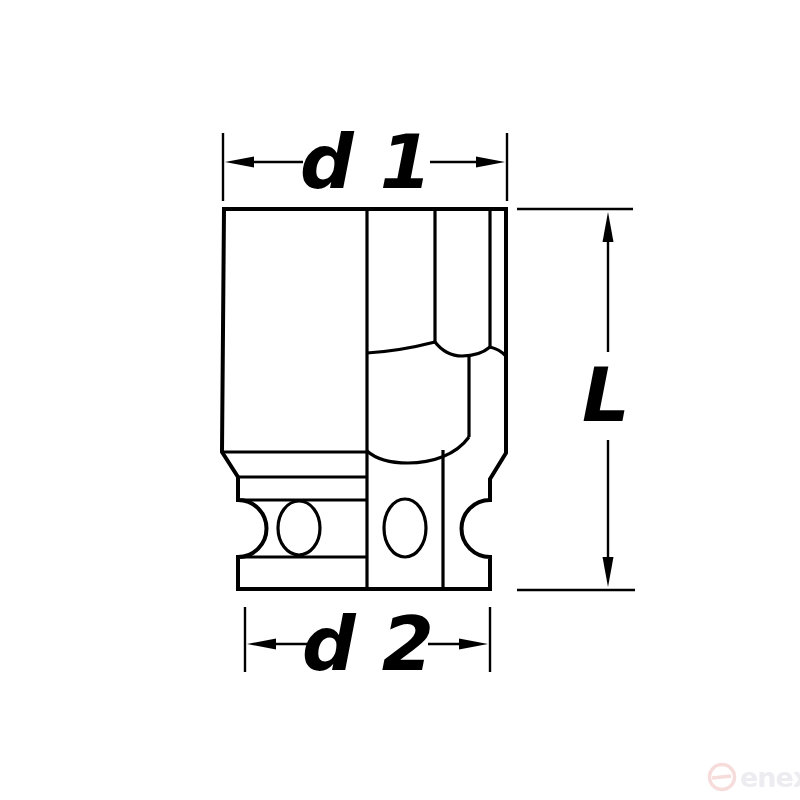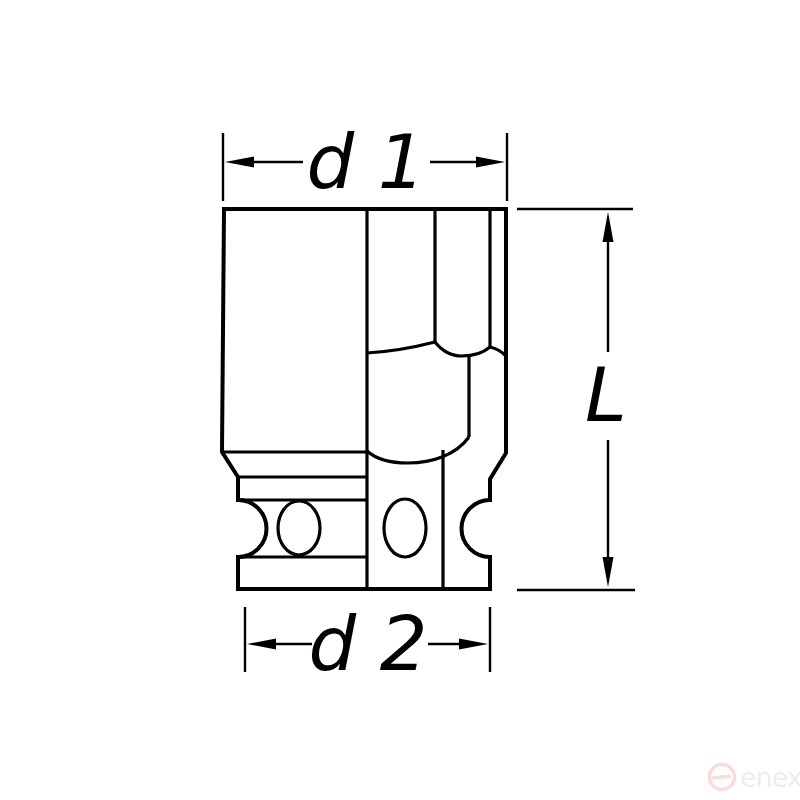--- a/index.html
+++ b/index.html
@@ -8,20 +8,21 @@
     background: #ffffff;
     width: 800px;
     height: 800px;
     overflow: hidden;
     font-family: "DejaVu Sans", "Liberation Sans", sans-serif;
   }
   #stage {
     width: 800px;
     height: 800px;
     position: relative;
+    font-weight: bold;
   }
   svg { display: block; }
   
   .o { stroke-width: 4;   fill: none; stroke-linejoin: miter; }
   .i { stroke-width: 3.2; fill: none; }
   .d { stroke-width: 2.4; fill: none; }
   text.dim {
     font-family: "DejaVu Sans", "Liberation Sans", sans-serif;
     font-style: italic;
     font-size: 75px;

